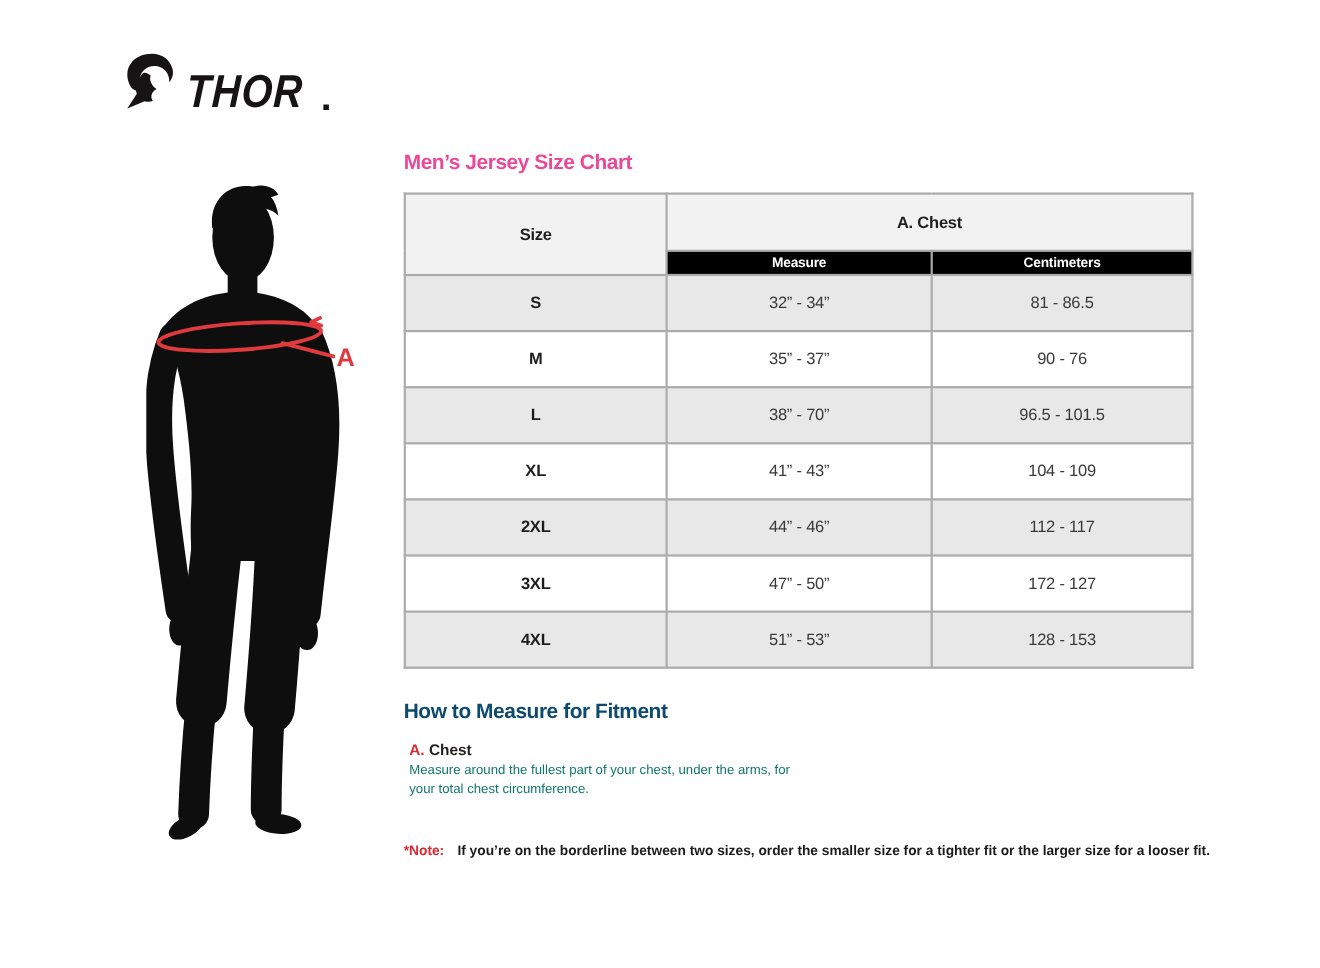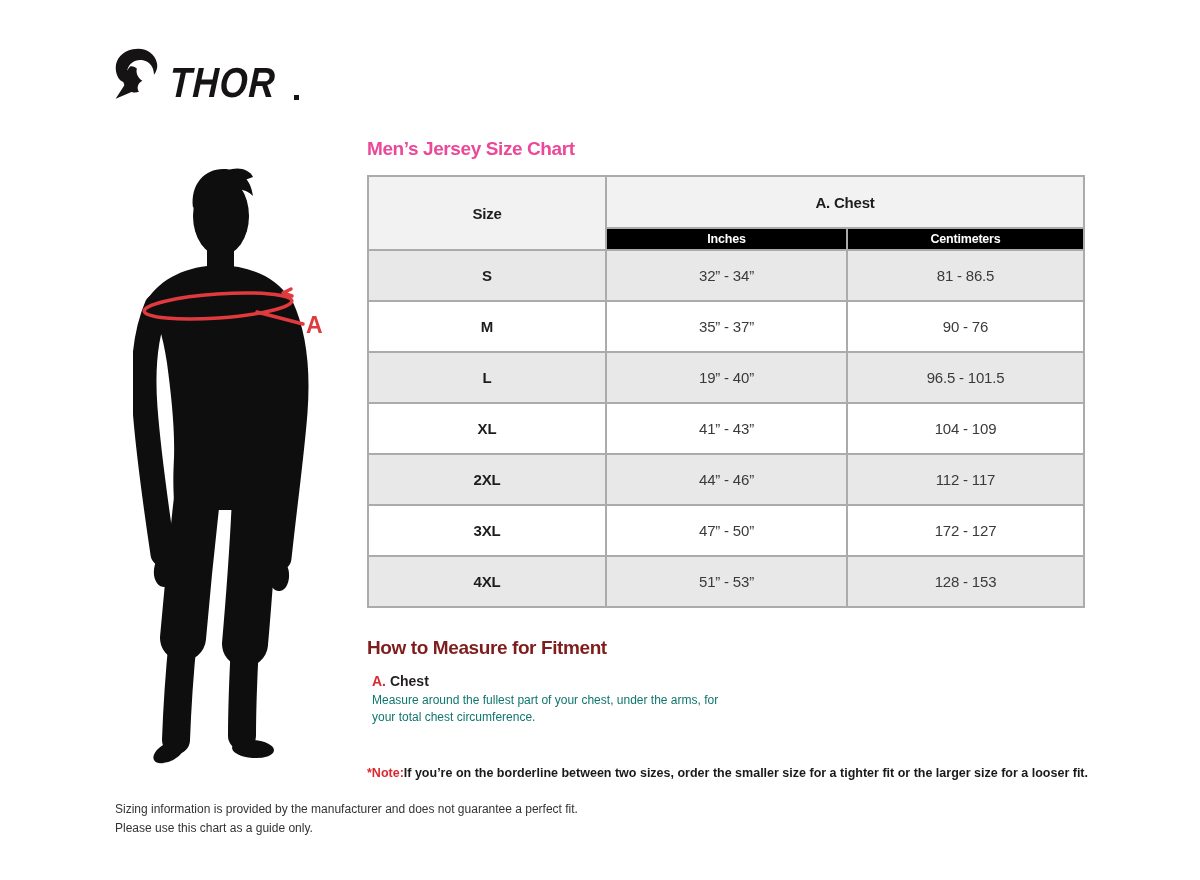--- a/index.html
+++ b/index.html
@@ -42,29 +42,29 @@
   th.hdr{background:var(--header-bg);font-size:15px;font-weight:bold;color:var(--ink);}
   tr.hdr-row{height:52px;}
   tr.bar-row{height:22px;}
   th.bar{background:var(--bar-bg);color:#ffffff;font-size:12.5px;font-weight:bold;}
   tr.data-row{height:51px;background:#ffffff;}
   tr.data-row.shade{background:var(--row-alt);}
   td.size-cell{font-size:15px;font-weight:bold;color:var(--ink);}
   td.val-cell{font-size:15px;color:var(--value-ink);text-align:center;}
 
   .howto-heading{position:absolute;top:637px;left:0;font-size:19px;font-weight:bold;
-    color:#7f1d1d;letter-spacing:-0.4px;white-space:nowrap;}
+    color:#0c4a6e;letter-spacing:-0.4px;white-space:nowrap;}
   .measure-block{position:absolute;top:673px;left:5px;width:380px;}
   .measure-item-title{font-size:14px;font-weight:bold;color:#231f20;margin-bottom:3px;}
   .measure-letter{color:var(--accent-red);}
   .measure-desc{font-size:12px;color:#0f766e;line-height:1.45;width:360px;}
 
   .note-line{position:absolute;top:766px;left:0;font-size:12.5px;font-weight:bold;
     color:#1a1a1a;white-space:nowrap;}
-  .note-label{color:var(--accent-red);}
+  .note-label{color:var(--accent-red);margin-right:12px;}
 
   .footer{position:absolute;left:115px;top:800px;font-size:12px;color:#333333;line-height:1.55;}
 </style>
 </head>
 <body>
 
 <div class="stage">
 
   <div class="logo">
     <svg class="logo-icon" width="59" height="52" viewBox="0 0 66 76" aria-hidden="true">
@@ -123,38 +123,38 @@
         <col class="col-size">
           <col class="col-in">
           <col class="col-cm">
       </colgroup>
       <thead>
         <tr class="hdr-row">
           <th class="hdr" rowspan="2">Size</th>
           <th class="hdr" colspan="2">A. Chest</th>
         </tr>
         <tr class="bar-row">
-          <th class="bar">Inches</th>
+          <th class="bar">Measure</th>
           <th class="bar">Centimeters</th>
         </tr>
       </thead>
       <tbody>
           <tr class="data-row shade">
     <td class="size-cell">S</td>
     <td class="val-cell">32” - 34”</td>
     <td class="val-cell">81 - 86.5</td>
   </tr>
           <tr class="data-row">
     <td class="size-cell">M</td>
     <td class="val-cell">35” - 37”</td>
     <td class="val-cell">90 - 76</td>
   </tr>
           <tr class="data-row shade">
     <td class="size-cell">L</td>
-    <td class="val-cell">19” - 40”</td>
+    <td class="val-cell">38” - 70”</td>
     <td class="val-cell">96.5 - 101.5</td>
   </tr>
           <tr class="data-row">
     <td class="size-cell">XL</td>
     <td class="val-cell">41” - 43”</td>
     <td class="val-cell">104 - 109</td>
   </tr>
           <tr class="data-row shade">
     <td class="size-cell">2XL</td>
     <td class="val-cell">44” - 46”</td>
@@ -182,18 +182,14 @@
       </div>
       <div class="measure-desc">Measure around the fullest part of your chest, under the arms, for your total chest circumference.</div>
     </div>
 
     <div class="note-line">
       <span class="note-label">*Note:</span><span>If you’re on the borderline between two sizes, order the smaller size for a tighter fit or the larger size for a looser fit.</span>
     </div>
 
   </div>
 
-  <div class="footer">
-    <div>Sizing information is provided by the manufacturer and does not guarantee a perfect fit.</div>
-    <div>Please use this chart as a guide only.</div>
-  </div>
 
 </div>
 
 </body></html>

